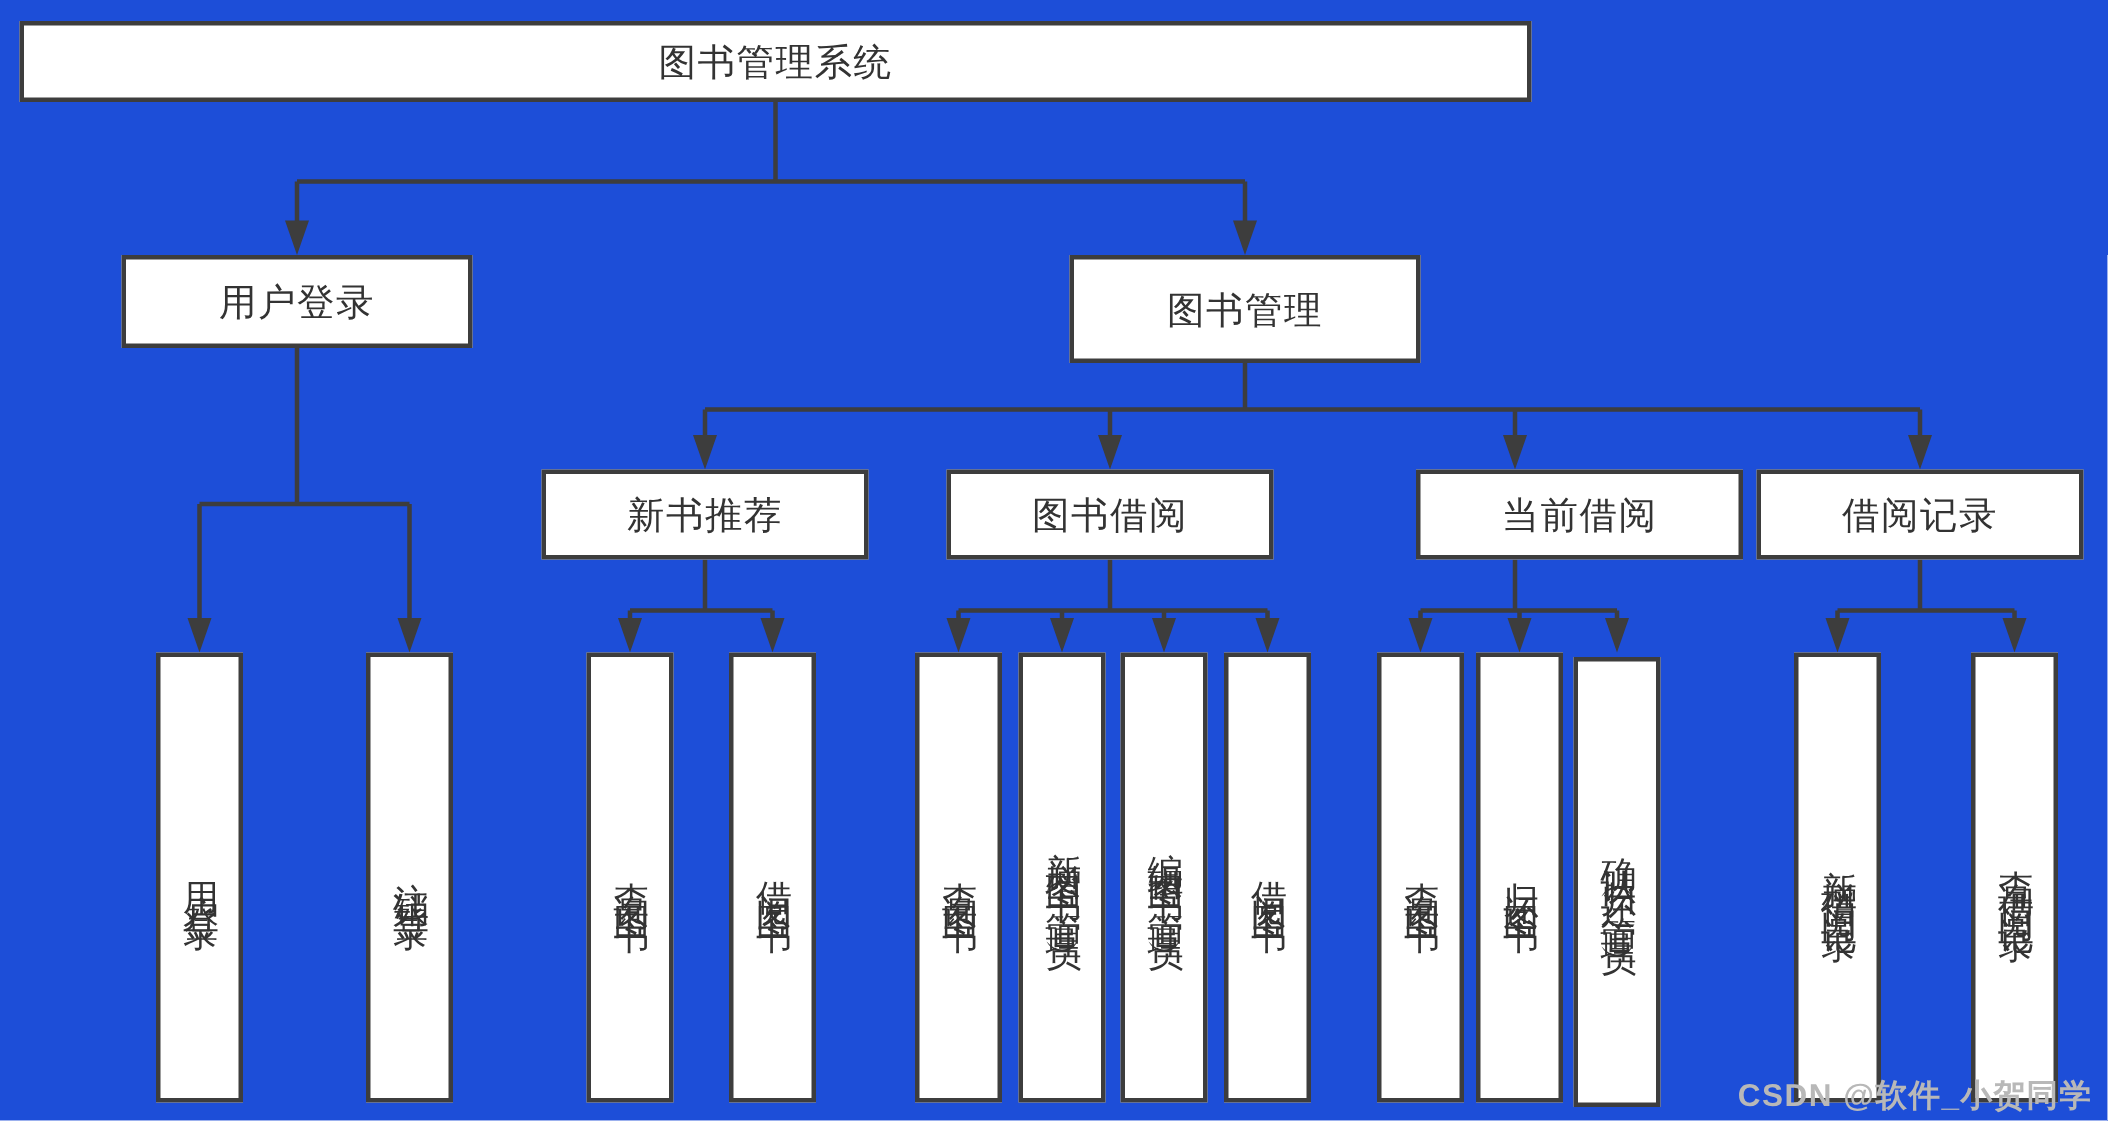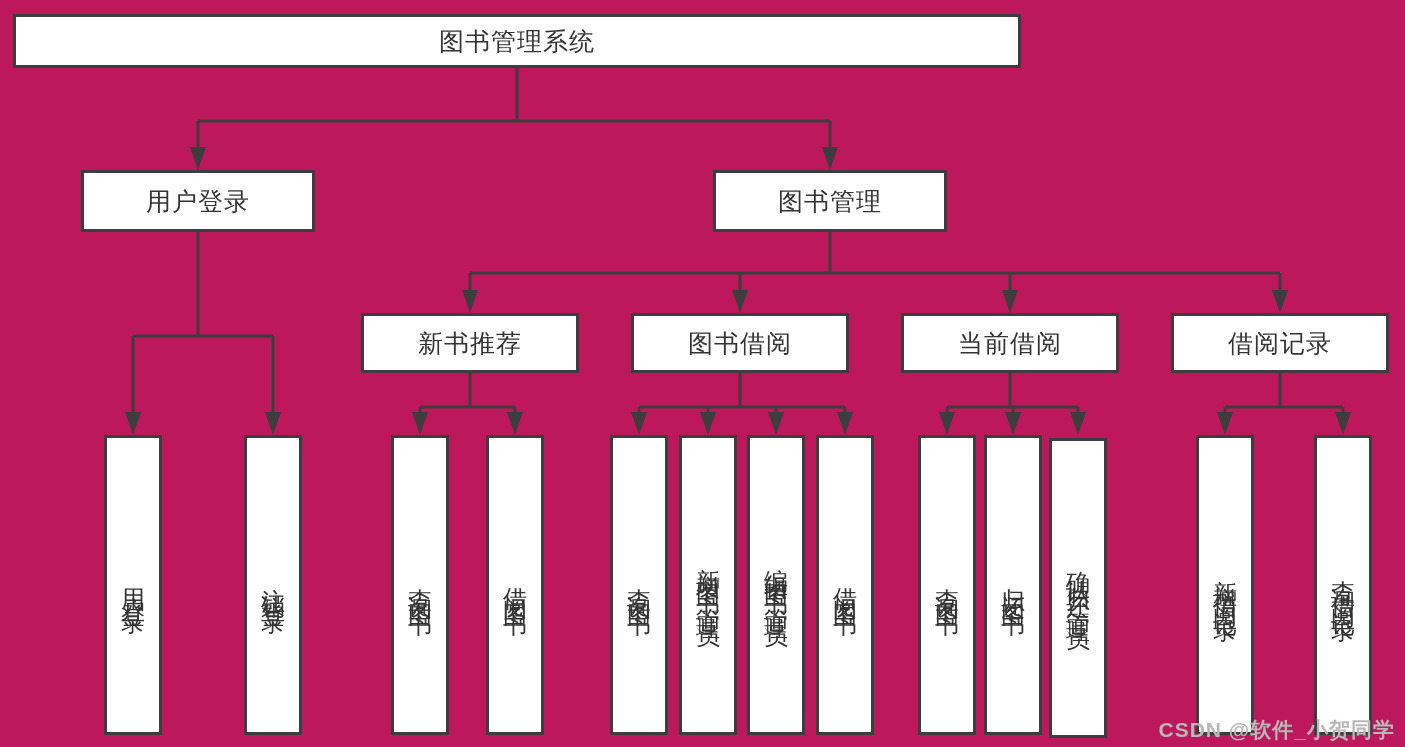--- a/index.html
+++ b/index.html
@@ -5,21 +5,21 @@
   html, body {
     margin: 0;
     padding: 0;
     background: #ffffff;
     font-family: "Liberation Sans", "DejaVu Sans", sans-serif;
   }
   .canvas {
     position: relative;
     width: 1405px;
     height: 747px;
-    background: #be185d;
+    background: #1d4ed8;
     overflow: hidden;
   }
   .wires {
     position: absolute;
     left: 0;
     top: 0;
     width: 1405px;
     height: 747px;
   }
   .hbox {
@@ -107,25 +107,25 @@
       <use href="#ah" x="1013" y="435"></use>
       <use href="#ah" x="1078" y="435"></use>
       <use href="#ah" x="1225" y="435"></use>
       <use href="#ah" x="1343" y="435"></use>
     </g>
   </svg>
 
   <div class="hbox" style="left:13px; top:14px; width:1008px; height:54px;">图书管理系统</div>
 
   <div class="hbox" style="left:81px; top:170px; width:234px; height:62px;">用户登录</div>
-  <div class="hbox" style="left:713px; top:170px; width:234px; height:62px;">图书管理</div>
+  <div class="hbox" style="left:713px; top:170px; width:234px; height:72px;">图书管理</div>
 
   <div class="hbox" style="left:361px; top:313px; width:218px; height:60px;">新书推荐</div>
   <div class="hbox" style="left:631px; top:313px; width:218px; height:60px;">图书借阅</div>
-  <div class="hbox" style="left:901px; top:313px; width:218px; height:60px;">当前借阅</div>
+  <div class="hbox" style="left:944px; top:313px; width:218px; height:60px;">当前借阅</div>
   <div class="hbox" style="left:1171px; top:313px; width:218px; height:60px;">借阅记录</div>
 
   <div class="vbox" style="left:104px; top:435px; width:58px; height:300px;">用户登录</div>
   <div class="vbox" style="left:244px; top:435px; width:58px; height:300px;">注销登录</div>
 
   <div class="vbox" style="left:391px; top:435px; width:58px; height:300px;">查询图书</div>
   <div class="vbox" style="left:486px; top:435px; width:58px; height:300px;">借阅图书</div>
 
   <div class="vbox" style="left:610px; top:435px; width:58px; height:300px;">查询图书</div>
   <div class="vbox" style="left:679px; top:435px; width:58px; height:300px;">新增图书（管理员）</div>

